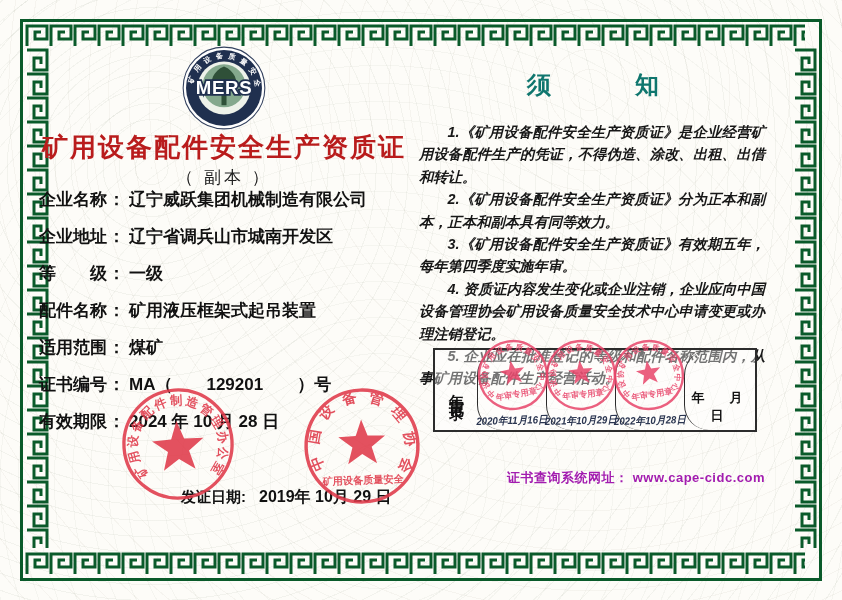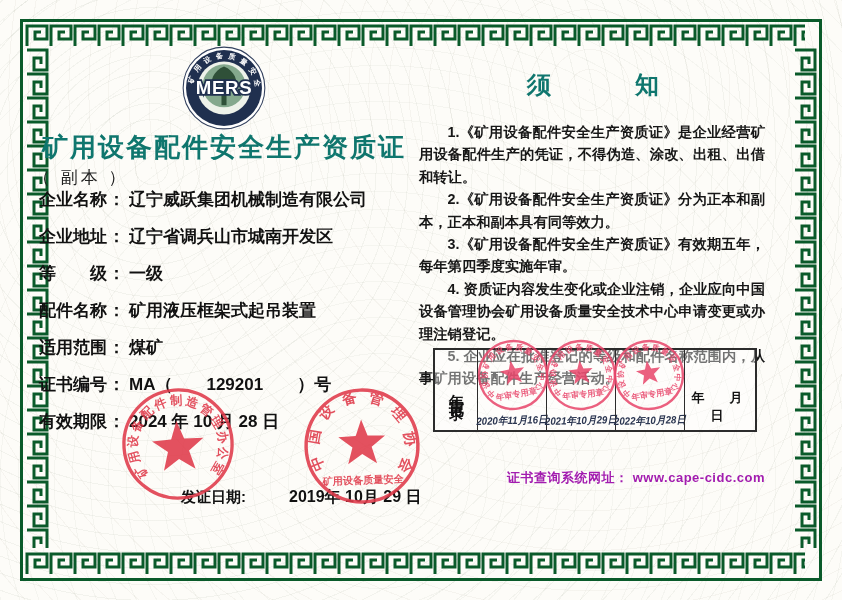--- a/index.html
+++ b/index.html
@@ -17,45 +17,45 @@
   .gk-top{left:2px;top:2px;right:2px;height:24px;}
   .gk-bottom{left:2px;bottom:2px;right:2px;height:24px;}
   .gk-left{left:2px;top:26px;bottom:26px;width:24px;}
   .gk-right{right:2px;top:26px;bottom:26px;width:24px;}
   .content{position:absolute;left:33px;top:33px;right:33px;bottom:33px;}
 
   .left-col{position:absolute;left:0;top:0;width:382px;height:100%;}
   .right-col{position:absolute;left:384px;top:0;width:352px;height:100%;}
 
   .logo{position:absolute;left:50%;top:12px;transform:translateX(-50%);}
-  .cert-title{position:absolute;top:97px;width:100%;text-align:center;font-size:26px;font-weight:bold;color:#0f766e;letter-spacing:2px;white-space:nowrap;}
-  .cert-subtitle{position:absolute;top:133px;width:100%;text-align:left;font-size:17px;color:#222;letter-spacing:3px;}
+  .cert-title{position:absolute;top:97px;width:100%;text-align:center;font-size:26px;font-weight:bold;color:#b91c1c;letter-spacing:2px;white-space:nowrap;}
+  .cert-subtitle{position:absolute;top:133px;width:100%;text-align:center;font-size:17px;color:#222;letter-spacing:3px;}
 
   .field-row{position:absolute;left:6px;white-space:nowrap;font-size:17px;color:#111;}
   .field-label{font-weight:bold;}
   .field-colon{font-weight:bold;margin:0 4px 0 1px;}
   .field-value{font-weight:bold;}
   .row-0{top:155px}.row-1{top:192px}.row-2{top:229px}.row-3{top:266px}
   .row-4{top:303px}.row-5{top:340px}.row-6{top:377px}
   .review-row{position:absolute;top:412px;left:6px;width:376px;font-size:17px;font-weight:bold;color:#111;}
   .approval-label{position:absolute;left:185px;top:0;}
   .issue-row{position:absolute;top:454px;left:148px;font-size:15px;color:#111;white-space:nowrap;}
   .issue-label{font-weight:bold;margin-right:13px;}
-  .issue-value{font-weight:bold;font-size:16px;margin-left:30px;}
+  .issue-value{font-weight:bold;font-size:16px;}
 
   .stamp{position:absolute;opacity:.88;}
   .stamp-review{left:86px;top:352px;transform:rotate(-4deg);}
   .stamp-approval{left:268px;top:352px;transform:rotate(-2deg);}
 
   .notice-title{position:absolute;top:36px;width:100%;text-align:center;font-size:24px;font-weight:bold;color:#0f766e;letter-spacing:30px;text-indent:30px;white-space:nowrap;}
   .notice-body{position:absolute;top:88px;left:2px;width:346px;}
-  .notice-body p{margin:0;font-size:14.3px;line-height:22.4px;font-weight:600;color:#171717;text-align:justify;text-indent:2em;}
+  .notice-body p{margin:0;font-size:14.3px;line-height:22.4px;font-weight:600;color:#171717;text-align:justify;text-indent:2em;font-style:italic;}
 
   .ar-table{position:absolute;left:16px;top:315px;width:320px;height:80px;border:2px solid #2c2c2c;display:flex;background:rgba(255,255,255,.4);}
-  .ar-cell{border-left:1.6px solid #2c2c2c;position:relative;}
+  .ar-cell{border-left:1.6px solid #2c2c2c;position:relative;border-radius:25px;}
   .ar-label{width:42px;display:flex;align-items:center;justify-content:center;font-size:15px;font-weight:bold;color:#111;writing-mode:vertical-rl;letter-spacing:4px;border-left:none;}
   .ar-c{width:68px;}
   .ar-last{flex:1;}
   .ar-date{position:absolute;bottom:2px;left:50%;transform:translateX(-50%) rotate(-1.5deg) scaleX(.92);white-space:nowrap;font-size:10.5px;font-style:italic;font-weight:bold;color:#2a3550;}
   .ar-blank{position:absolute;bottom:5px;width:100%;text-align:center;font-size:13px;font-weight:bold;color:#111;letter-spacing:6px;}
   .ar-stamp{position:absolute;opacity:.85;}
   .ar-s1{left:59px;top:305px;transform:rotate(-10deg);}
   .ar-s2{left:127px;top:305px;transform:rotate(-6deg);}
   .ar-s3{left:195px;top:305px;transform:rotate(-9deg);}
 

